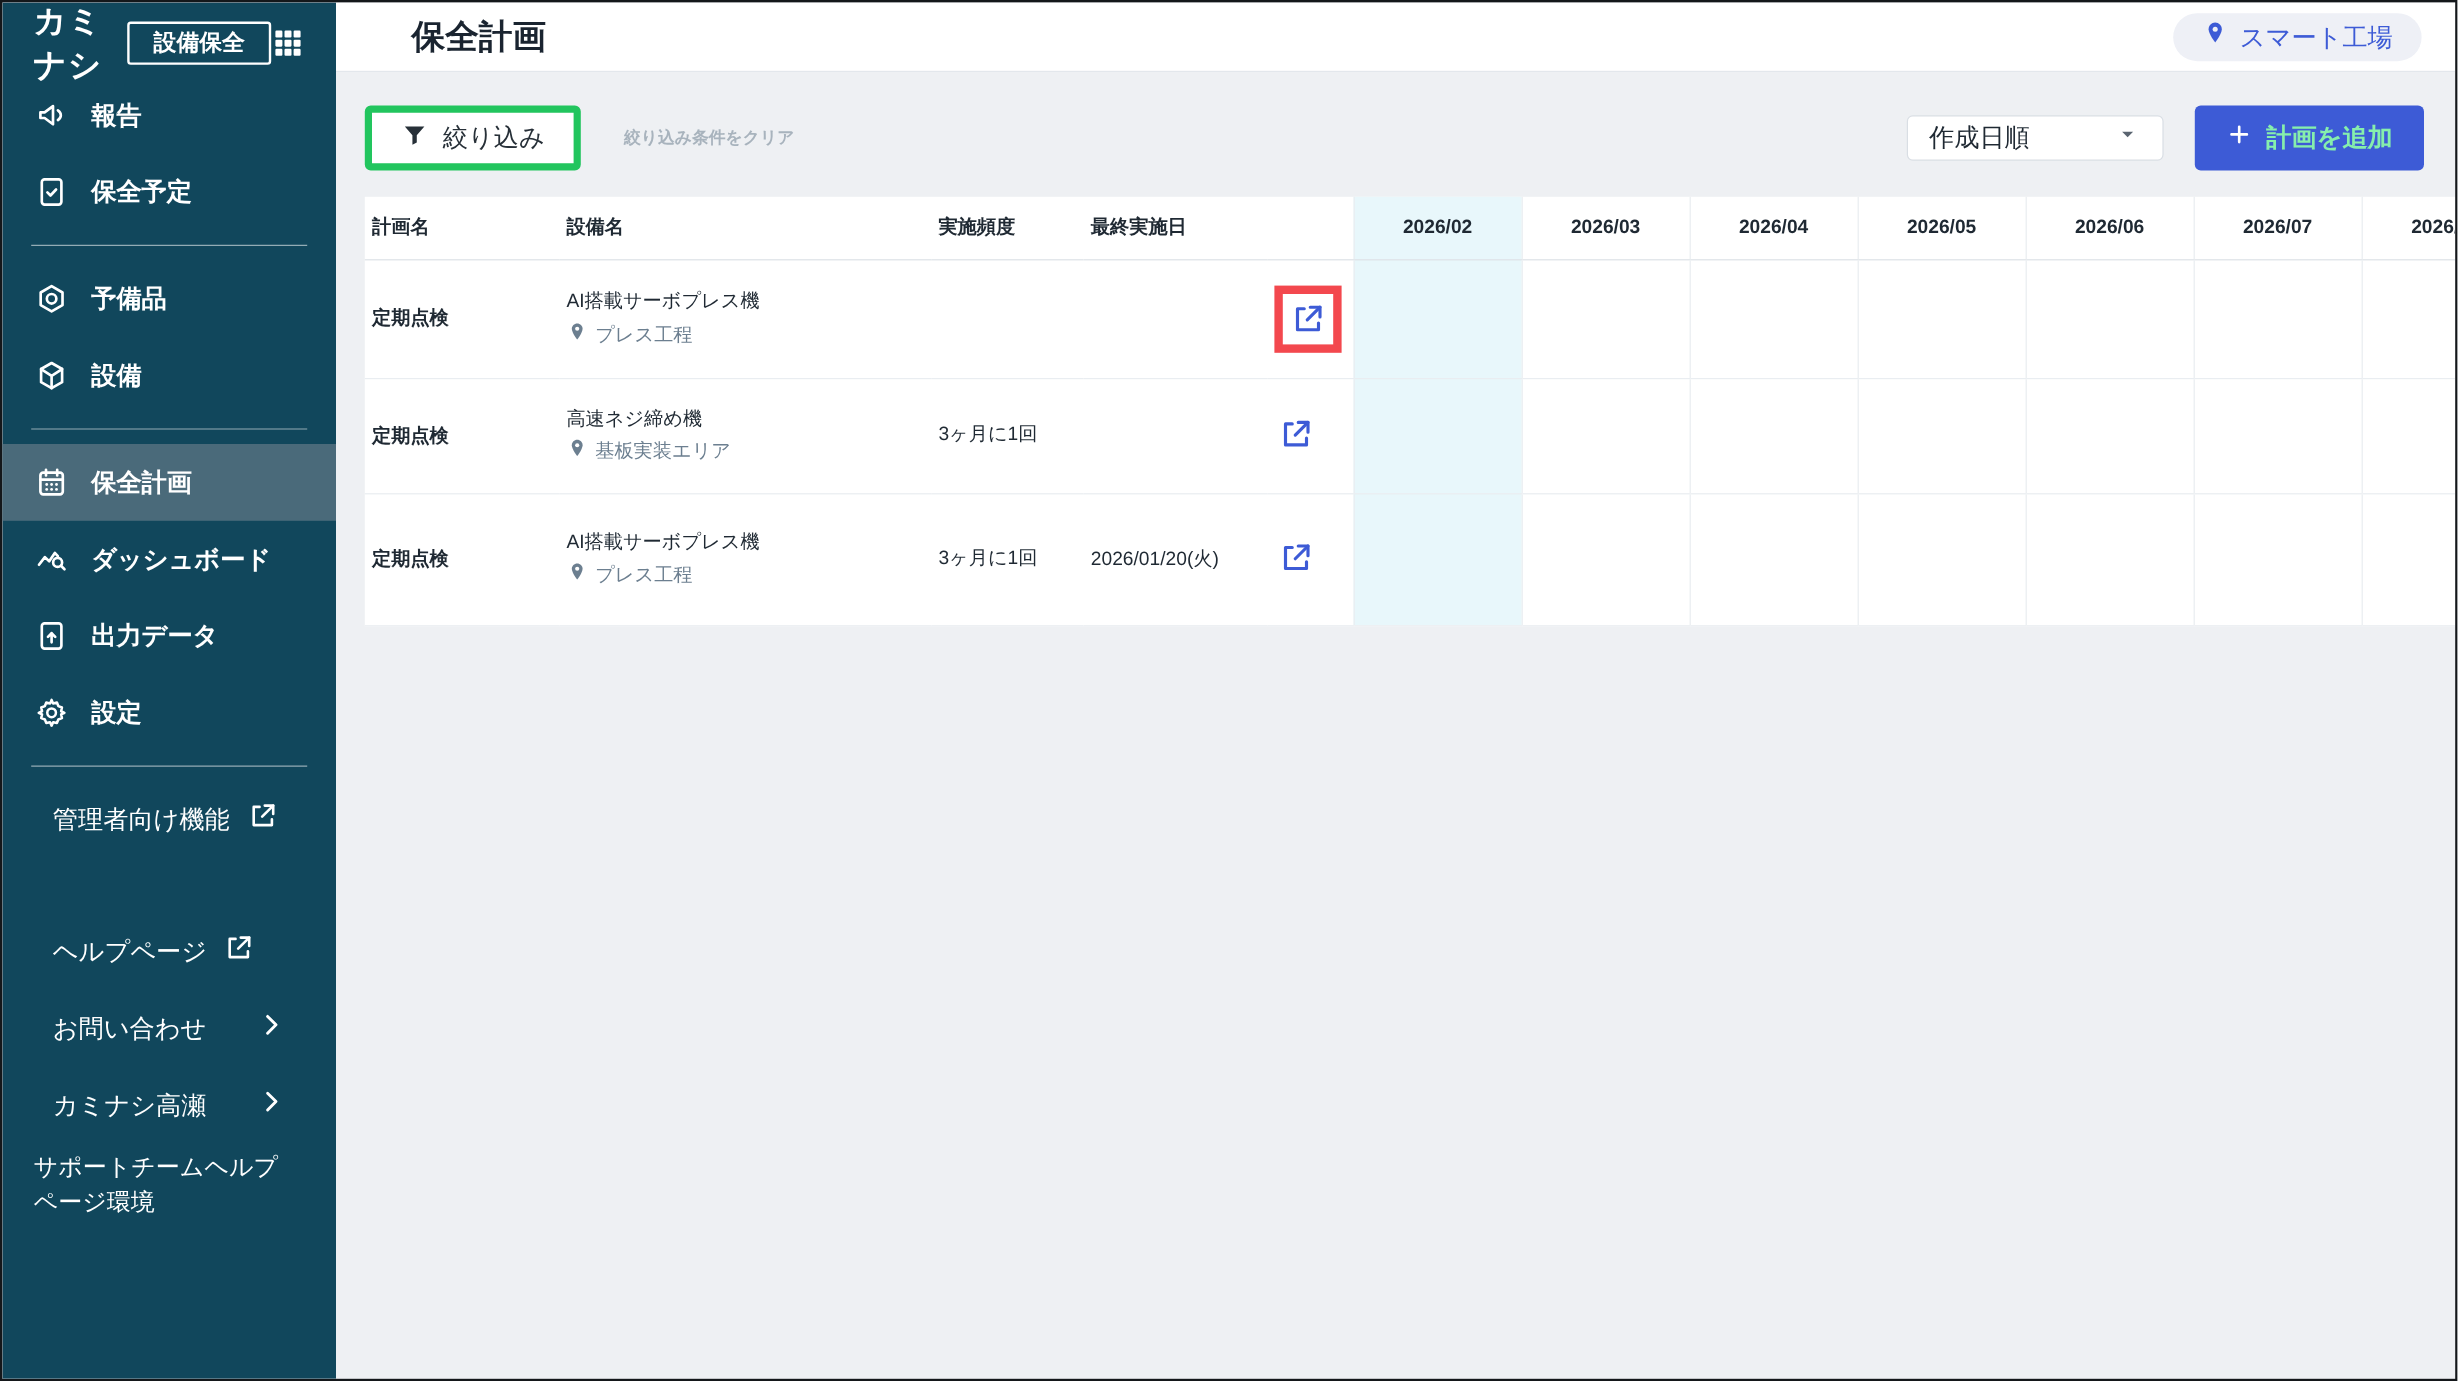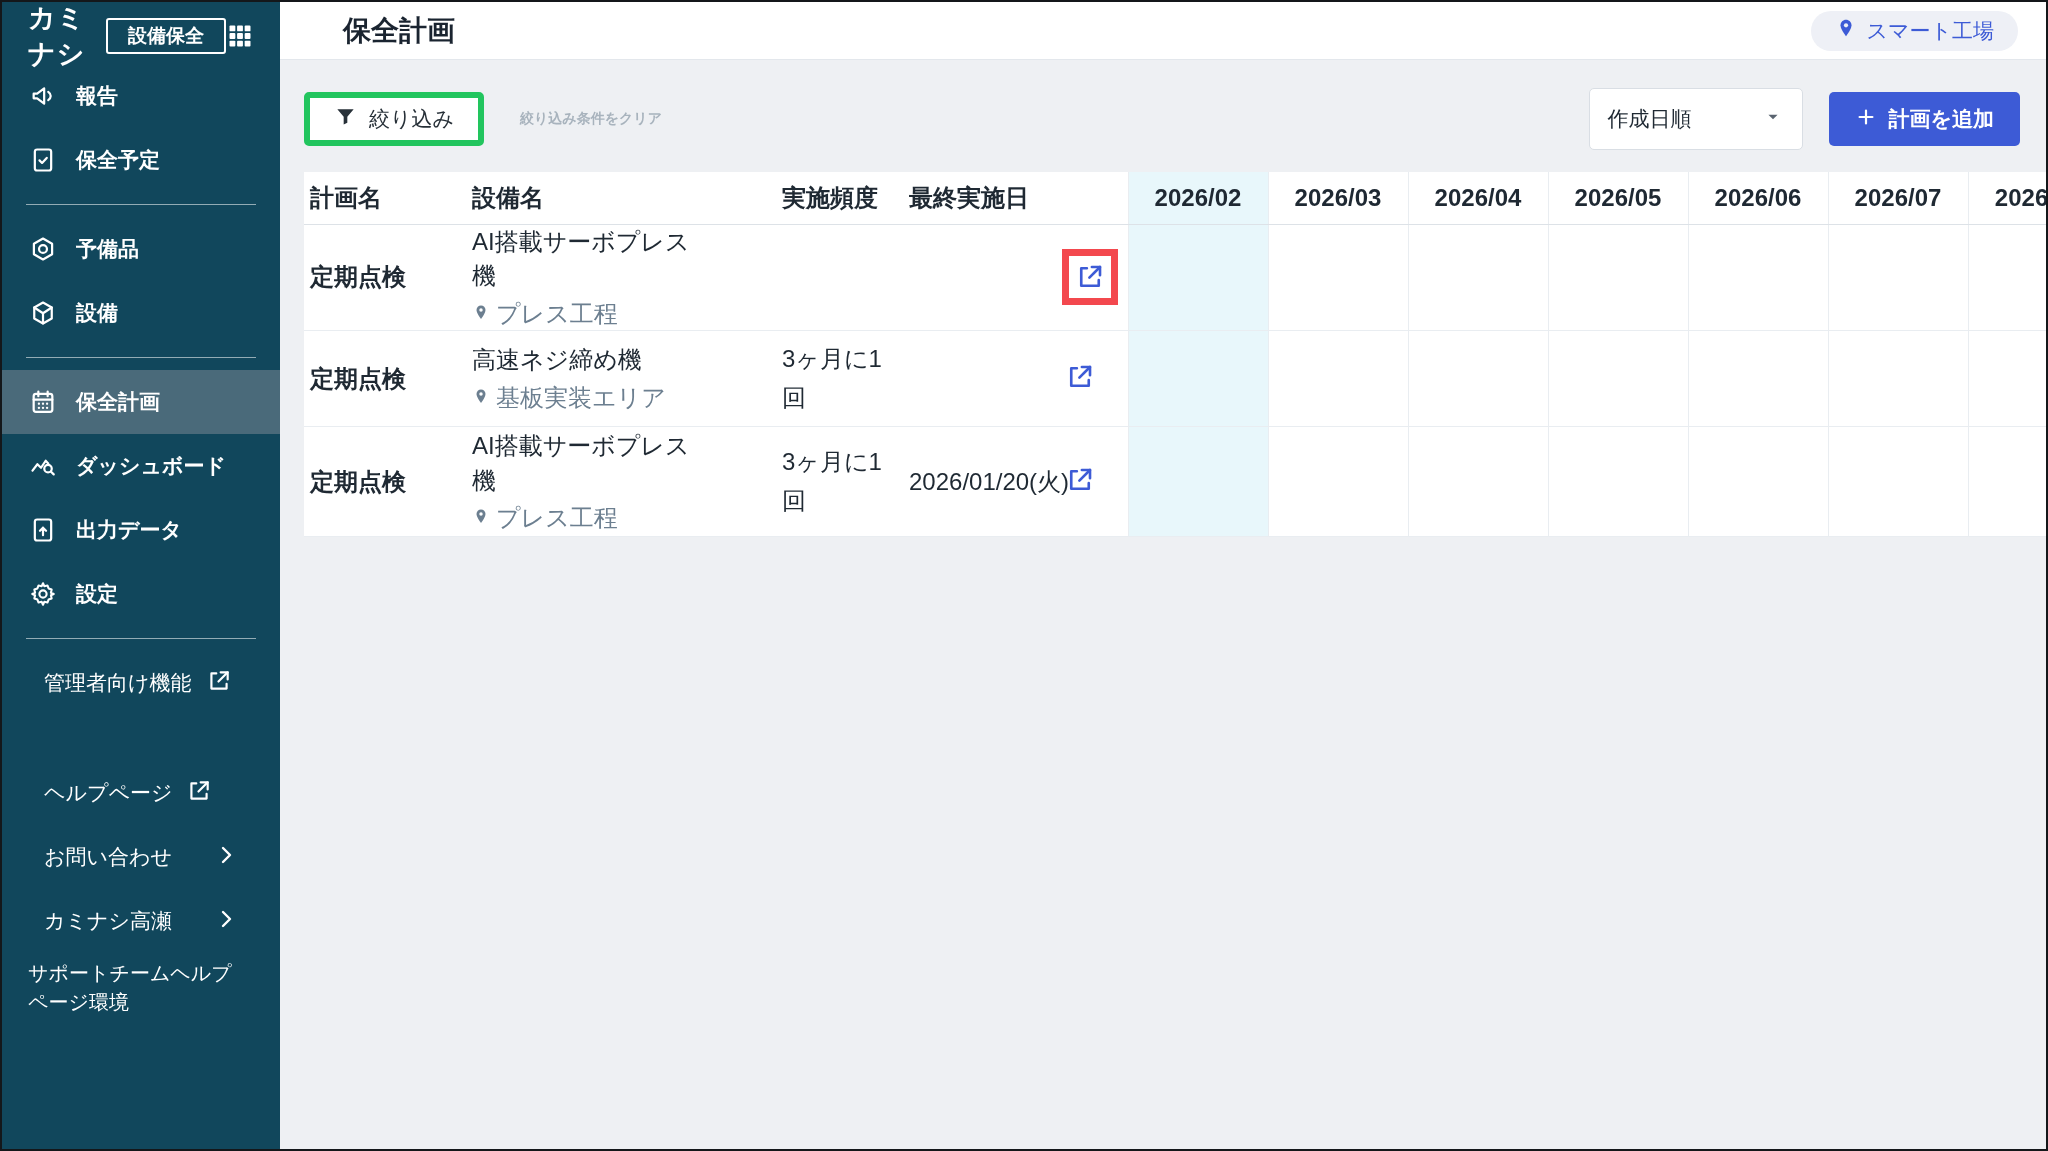--- a/index.html
+++ b/index.html
@@ -33,30 +33,30 @@
   .topbar{height:58px;min-height:58px;background:#fff;border-bottom:1px solid var(--border);display:flex;align-items:center;padding:0 28px 0 63px;}
   .page-title{font-size:28px;font-weight:bold;color:#1A2430;}
   .site-pill{margin-left:auto;background:#EEF0F6;border-radius:22px;height:40px;display:flex;align-items:center;gap:10px;padding:0 24px;cursor:pointer;}
   .site-pill .label{color:var(--accent);font-size:21px;}
 
   .content{flex:1;overflow:hidden;position:relative;}
   .toolbar{display:flex;align-items:center;margin:28px 26px 0 24px;}
   .btn-filter{display:flex;align-items:center;gap:12px;height:54px;padding:0 24px;background:#fff;border:6px solid #22c55e;border-radius:5px;font-size:21px;color:#273038;cursor:pointer;font-family:inherit;}
   .clear-link{margin-left:36px;font-size:14px;font-weight:bold;color:#A8B3BD;cursor:default;}
   .toolbar .spacer{flex:1;}
-  .sort-select{width:214px;height:62px;background:#fff;border:1px solid #D9DEE4;border-radius:5px;display:flex;align-items:center;padding:0 18px;font-size:21px;cursor:pointer;}
+  .sort-select{width:214px;height:38px;background:#fff;border:1px solid #D9DEE4;border-radius:5px;display:flex;align-items:center;padding:0 18px;font-size:21px;cursor:pointer;}
   .sort-select .caret{margin-left:auto;}
-  .btn-add{margin-left:26px;display:flex;align-items:center;gap:12px;height:54px;padding:0 26px;background:var(--accent);border:none;border-radius:5px;font-size:21px;font-weight:bold;color:#ffffff;cursor:pointer;font-family:inherit;}
+  .btn-add{margin-left:26px;display:flex;align-items:center;gap:12px;height:54px;padding:0 26px;background:var(--accent);border:none;border-radius:5px;font-size:21px;font-weight:bold;color:#86efac;cursor:pointer;font-family:inherit;}
 
   
   .table-wrap{margin:22px 0 0 24px;width:1804px;}
   table{border-collapse:collapse;table-layout:fixed;width:1804px;background:#fff;}
   col.c-plan{width:162px;} col.c-equip{width:310px;} col.c-freq{width:127px;}
   col.c-last{width:153px;} col.c-open{width:72px;} col.c-month{width:140px;}
-  th,td{vertical-align:middle;text-align:left;font-size:24px;}
+  th,td{vertical-align:middle;text-align:left;font-size:16px;}
   thead th{height:52px;font-weight:bold;color:var(--text-dark);border-bottom:1px solid #DDE2E7;padding-left:6px;}
   thead th.month{text-align:center;padding-left:0;border-left:1px solid var(--border-light);}
   tbody td{border-bottom:1px solid var(--border-light);padding-left:6px;}
   tbody td.month{border-left:1px solid var(--border-light);padding-left:0;}
   .hl-col{background:var(--month-highlight);}
   tr.r1{height:99px;} tr.r2{height:96px;} tr.r3{height:110px;}
   .plan-name{font-weight:bold;}
   .equip-name{max-width:238px;line-height:1.45;}
   .loc-row{display:flex;align-items:center;gap:6px;margin-top:4px;color:var(--link-gray);}
   .freq{max-width:100px;line-height:1.6;}

